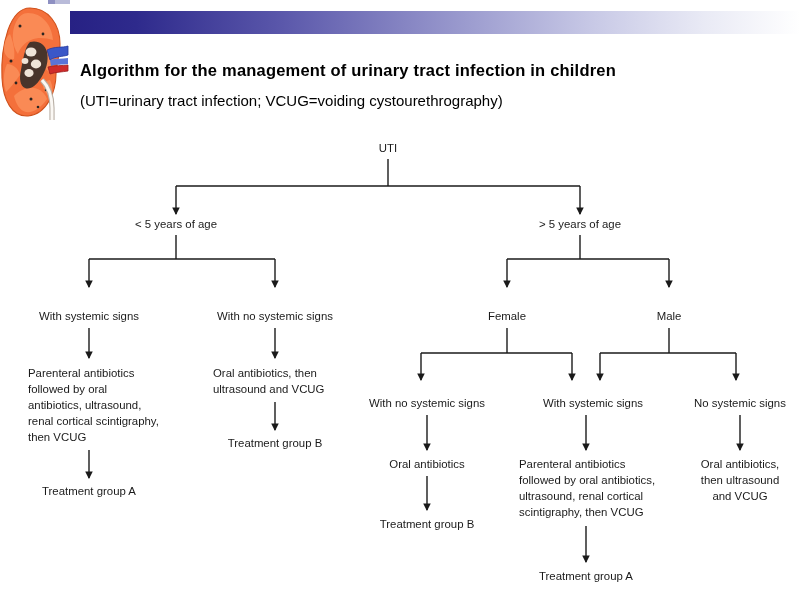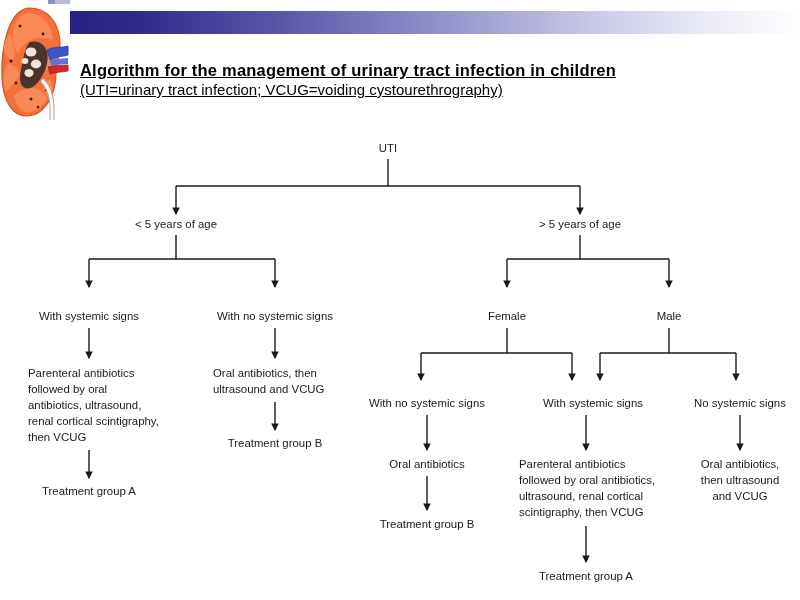--- a/index.html
+++ b/index.html
@@ -53,30 +53,30 @@
     position: absolute;
     left: 0px; top: 4px;
     width: 70px; height: 118px;
   }
 
   
   #title-block {
     position: absolute;
     left: 80px; top: 60px;
     width: 710px;
-    text-decoration: underline;
   }
   #page-title {
     font-size: 16.5px;
     font-weight: bold;
     letter-spacing: 0.2px;
     line-height: 20px;
     white-space: nowrap;
   }
   #page-subtitle {
+    margin-top: 11px;
     font-size: 15px;
     font-weight: normal;
     line-height: 19px;
     white-space: nowrap;
   }
 
   
   #flowchart {
     position: absolute;
     left: 0; top: 130px;

